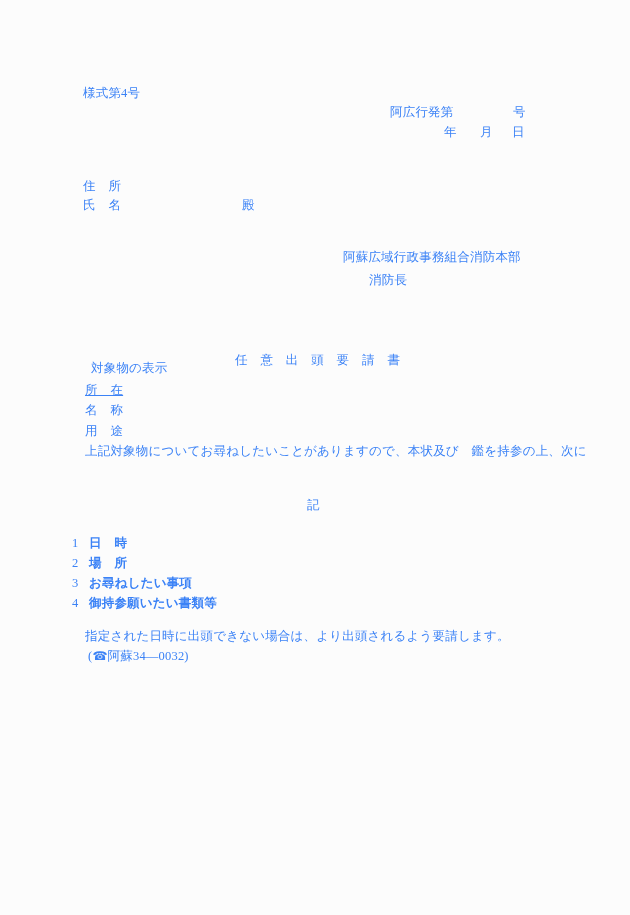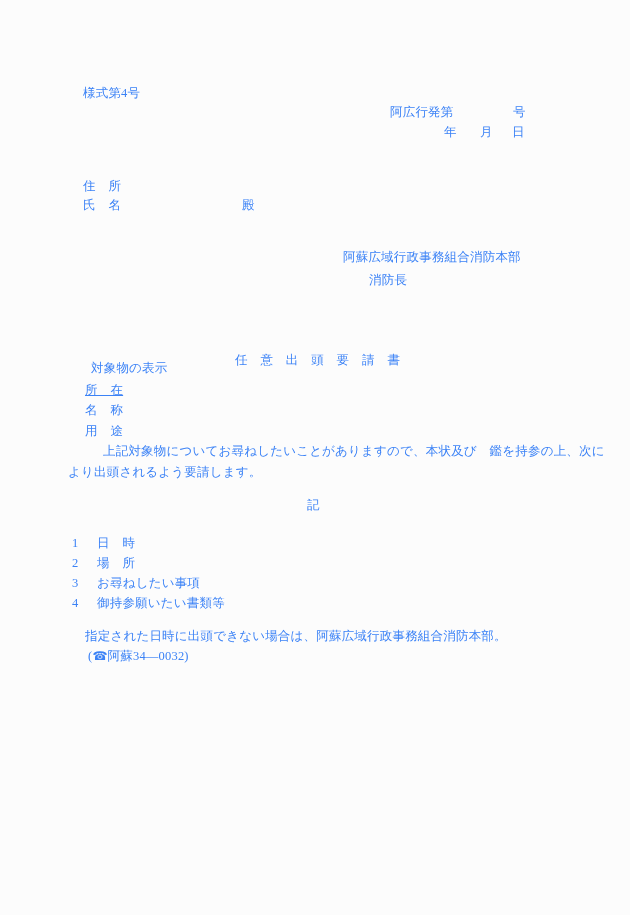--- a/index.html
+++ b/index.html
@@ -38,27 +38,27 @@
   .sender-org    { left: 343px; top: 251px; }
   .sender-title  { left: 357px; top: 274px; margin-left: 12px; }
   
   .doc-title     { left: 235px; top: 330px; margin-top: 24px; }
   
   .subj-heading  { left: 91px;  top: 362px; }
   .subj-loc      { left: 85px;  top: 384px; text-decoration: underline; }
   .subj-name     { left: 85px;  top: 404px; }
   .subj-use      { left: 85px;  top: 425px; }
   
-  .body-1        { left: 103px;  top: 445px; }
+  .body-1        { left: 85px;  top: 445px; }
   .body-2        { left: 68px;  top: 466px; }
   
   .record-marker { left: 307px; top: 499px; }
   
   .item-num      { left: 72px; }
-  .item-label    { left: 97px; }
+  .item-label    { left: 89px; font-weight: bold; }
   .row-1         { top: 537px; }
   .row-2         { top: 557px; }
   .row-3         { top: 577px; }
   .row-4         { top: 597px; }
   
   .footer-note   { left: 85px;  top: 630px; }
   .footer-phone  { left: 88px;  top: 650px; }
   .phone-icon    { font-family: "DejaVu Sans", "Liberation Serif", serif; font-size: 12px; }
 </style>
 </head>
@@ -83,32 +83,31 @@
   <div class="line sender-title">消防長</div>
 
   <div class="line doc-title">任　意　出　頭　要　請　書</div>
 
   <div class="line subj-heading">対象物の表示</div>
   <div class="line subj-loc">所　在</div>
   <div class="line subj-name">名　称</div>
   <div class="line subj-use">用　途</div>
 
   <div class="line body-1">上記対象物についてお尋ねしたいことがありますので、本状及び　鑑を持参の上、次に</div>
-  <div class="line body-2">より出頭されるよう要請します。</div>
 
   <div class="line record-marker">記</div>
 
   <div class="line item-num row-1">1</div>
   <div class="line item-label row-1">日　時</div>
 
   <div class="line item-num row-2">2</div>
   <div class="line item-label row-2">場　所</div>
 
   <div class="line item-num row-3">3</div>
   <div class="line item-label row-3">お尋ねしたい事項</div>
 
   <div class="line item-num row-4">4</div>
   <div class="line item-label row-4">御持参願いたい書類等</div>
 
-  <div class="line footer-note">指定された日時に出頭できない場合は、阿蘇広域行政事務組合消防本部。</div>
+  <div class="line footer-note">指定された日時に出頭できない場合は、より出頭されるよう要請します。</div>
   <div class="line footer-phone"><span>(</span><span class="phone-icon">☎</span><span>阿蘇34―0032</span><span>)</span></div>
 
 </div>
 
 </body></html>

